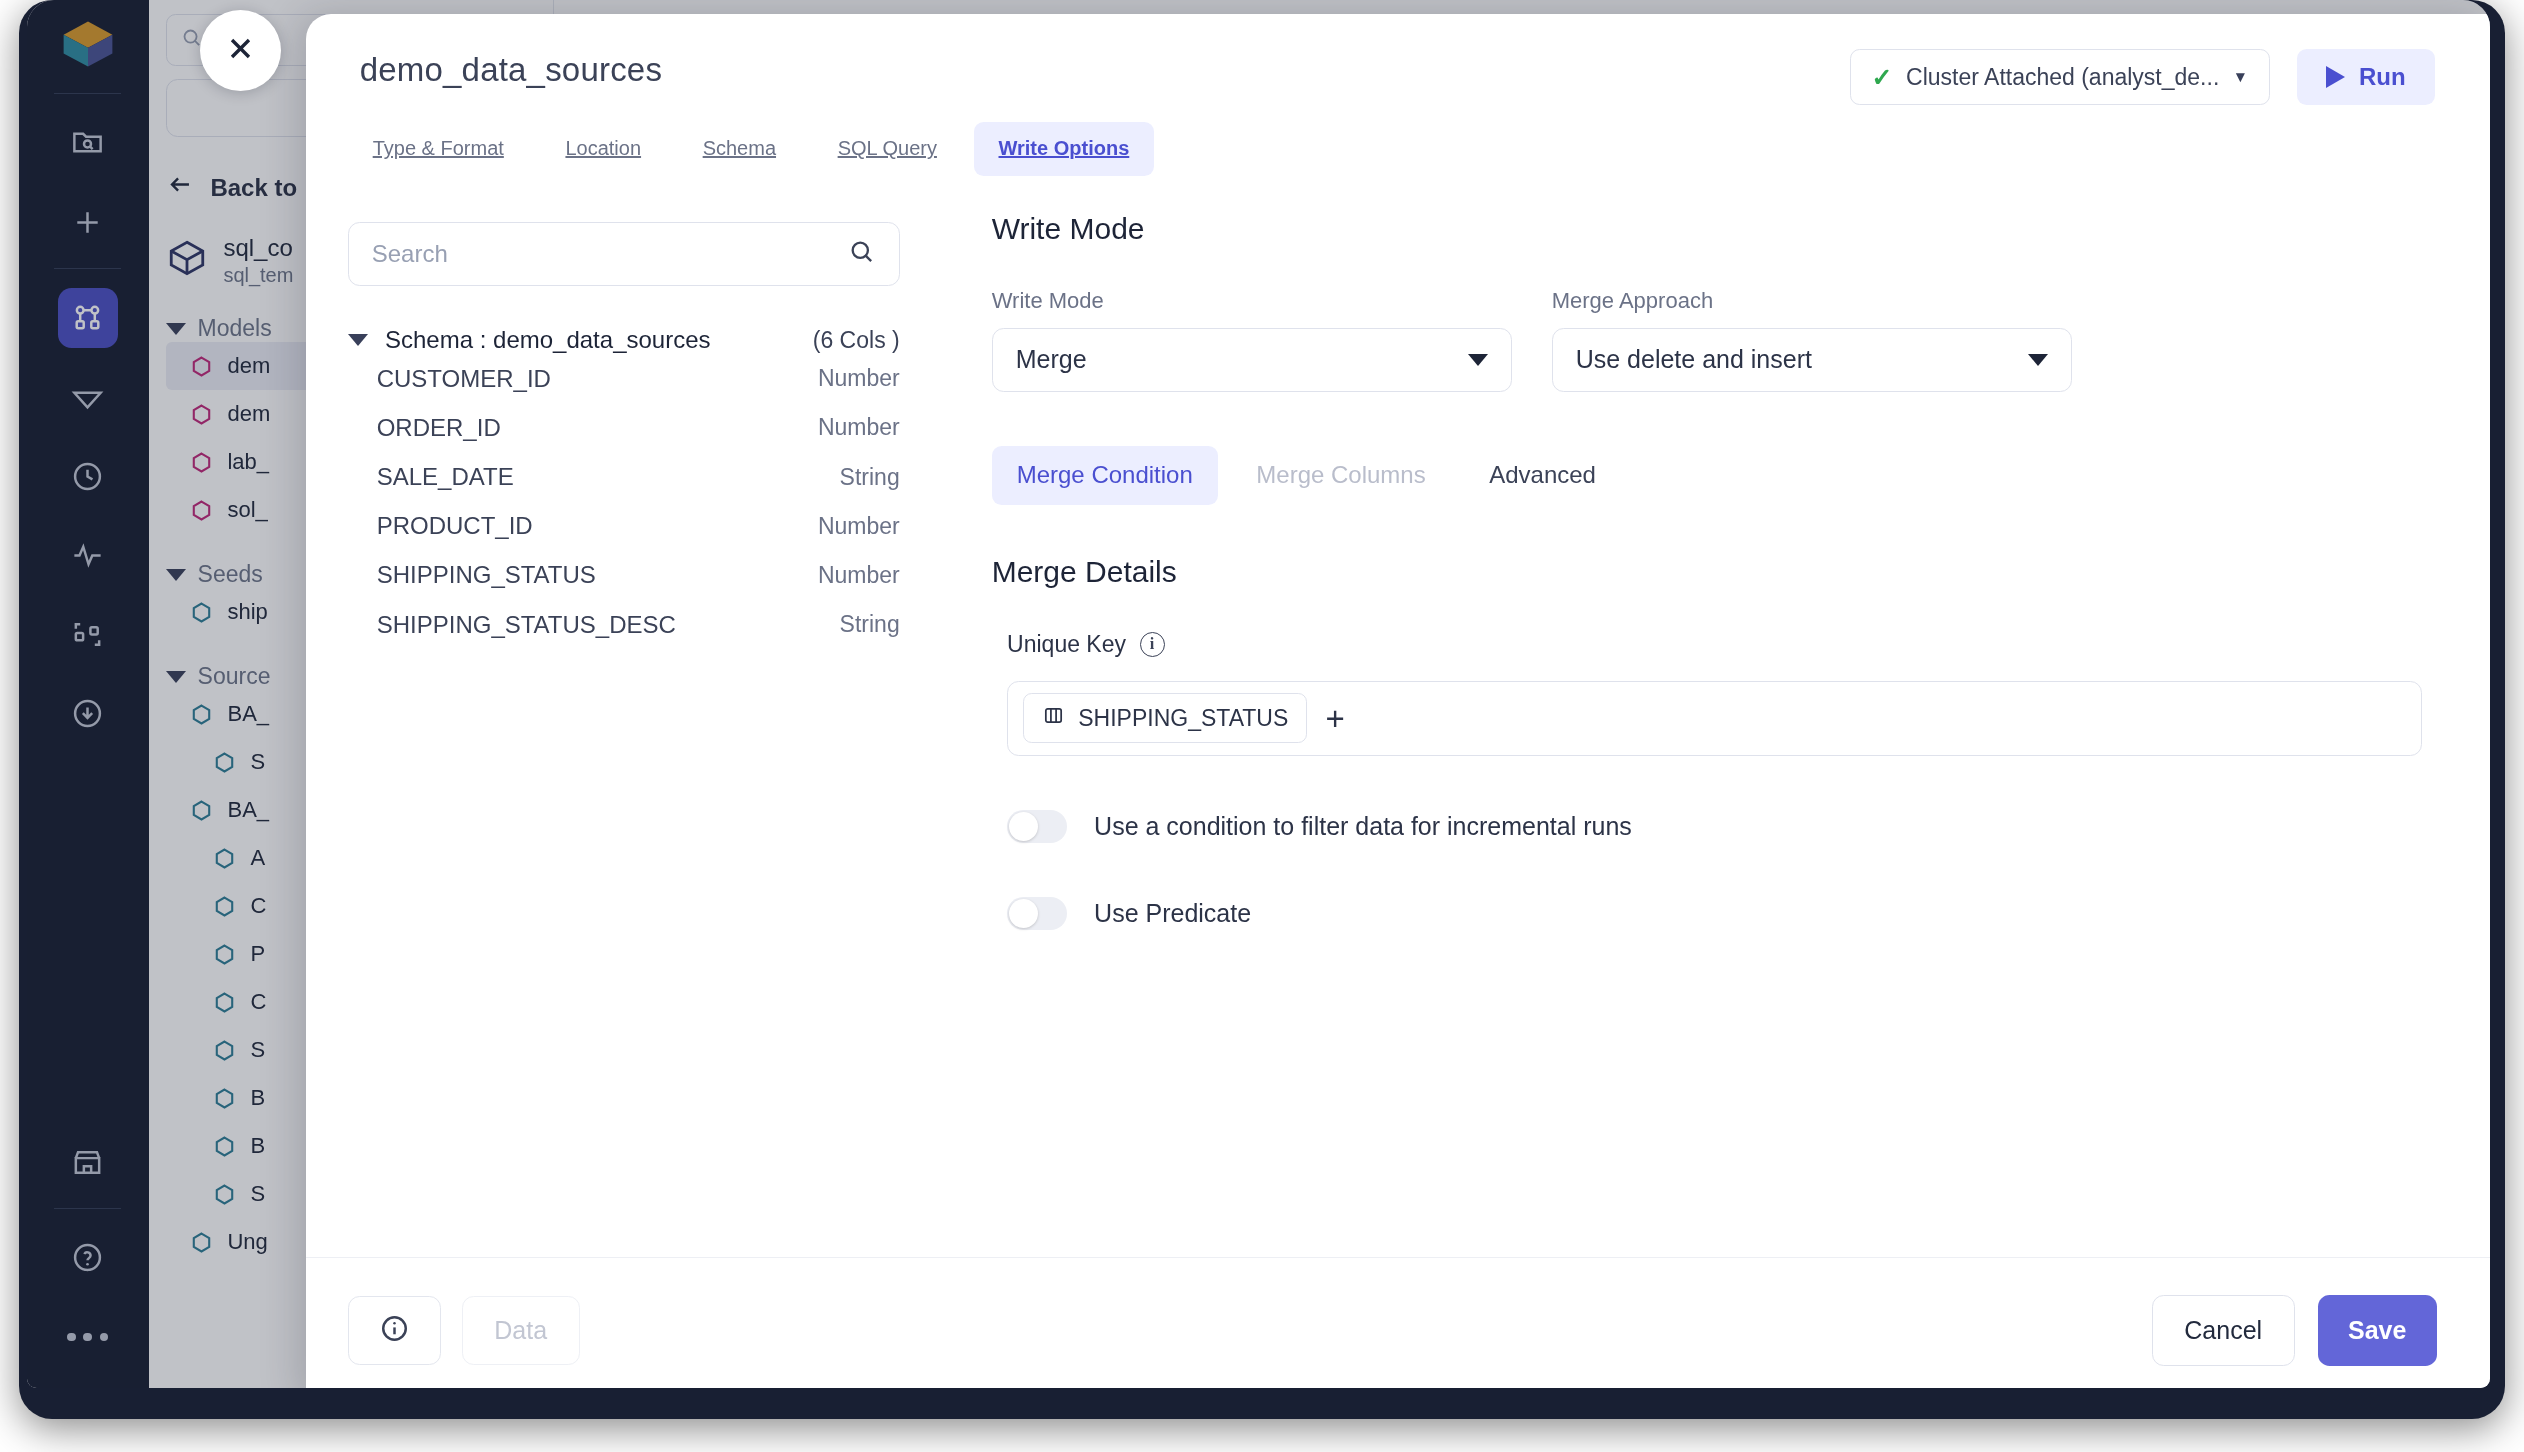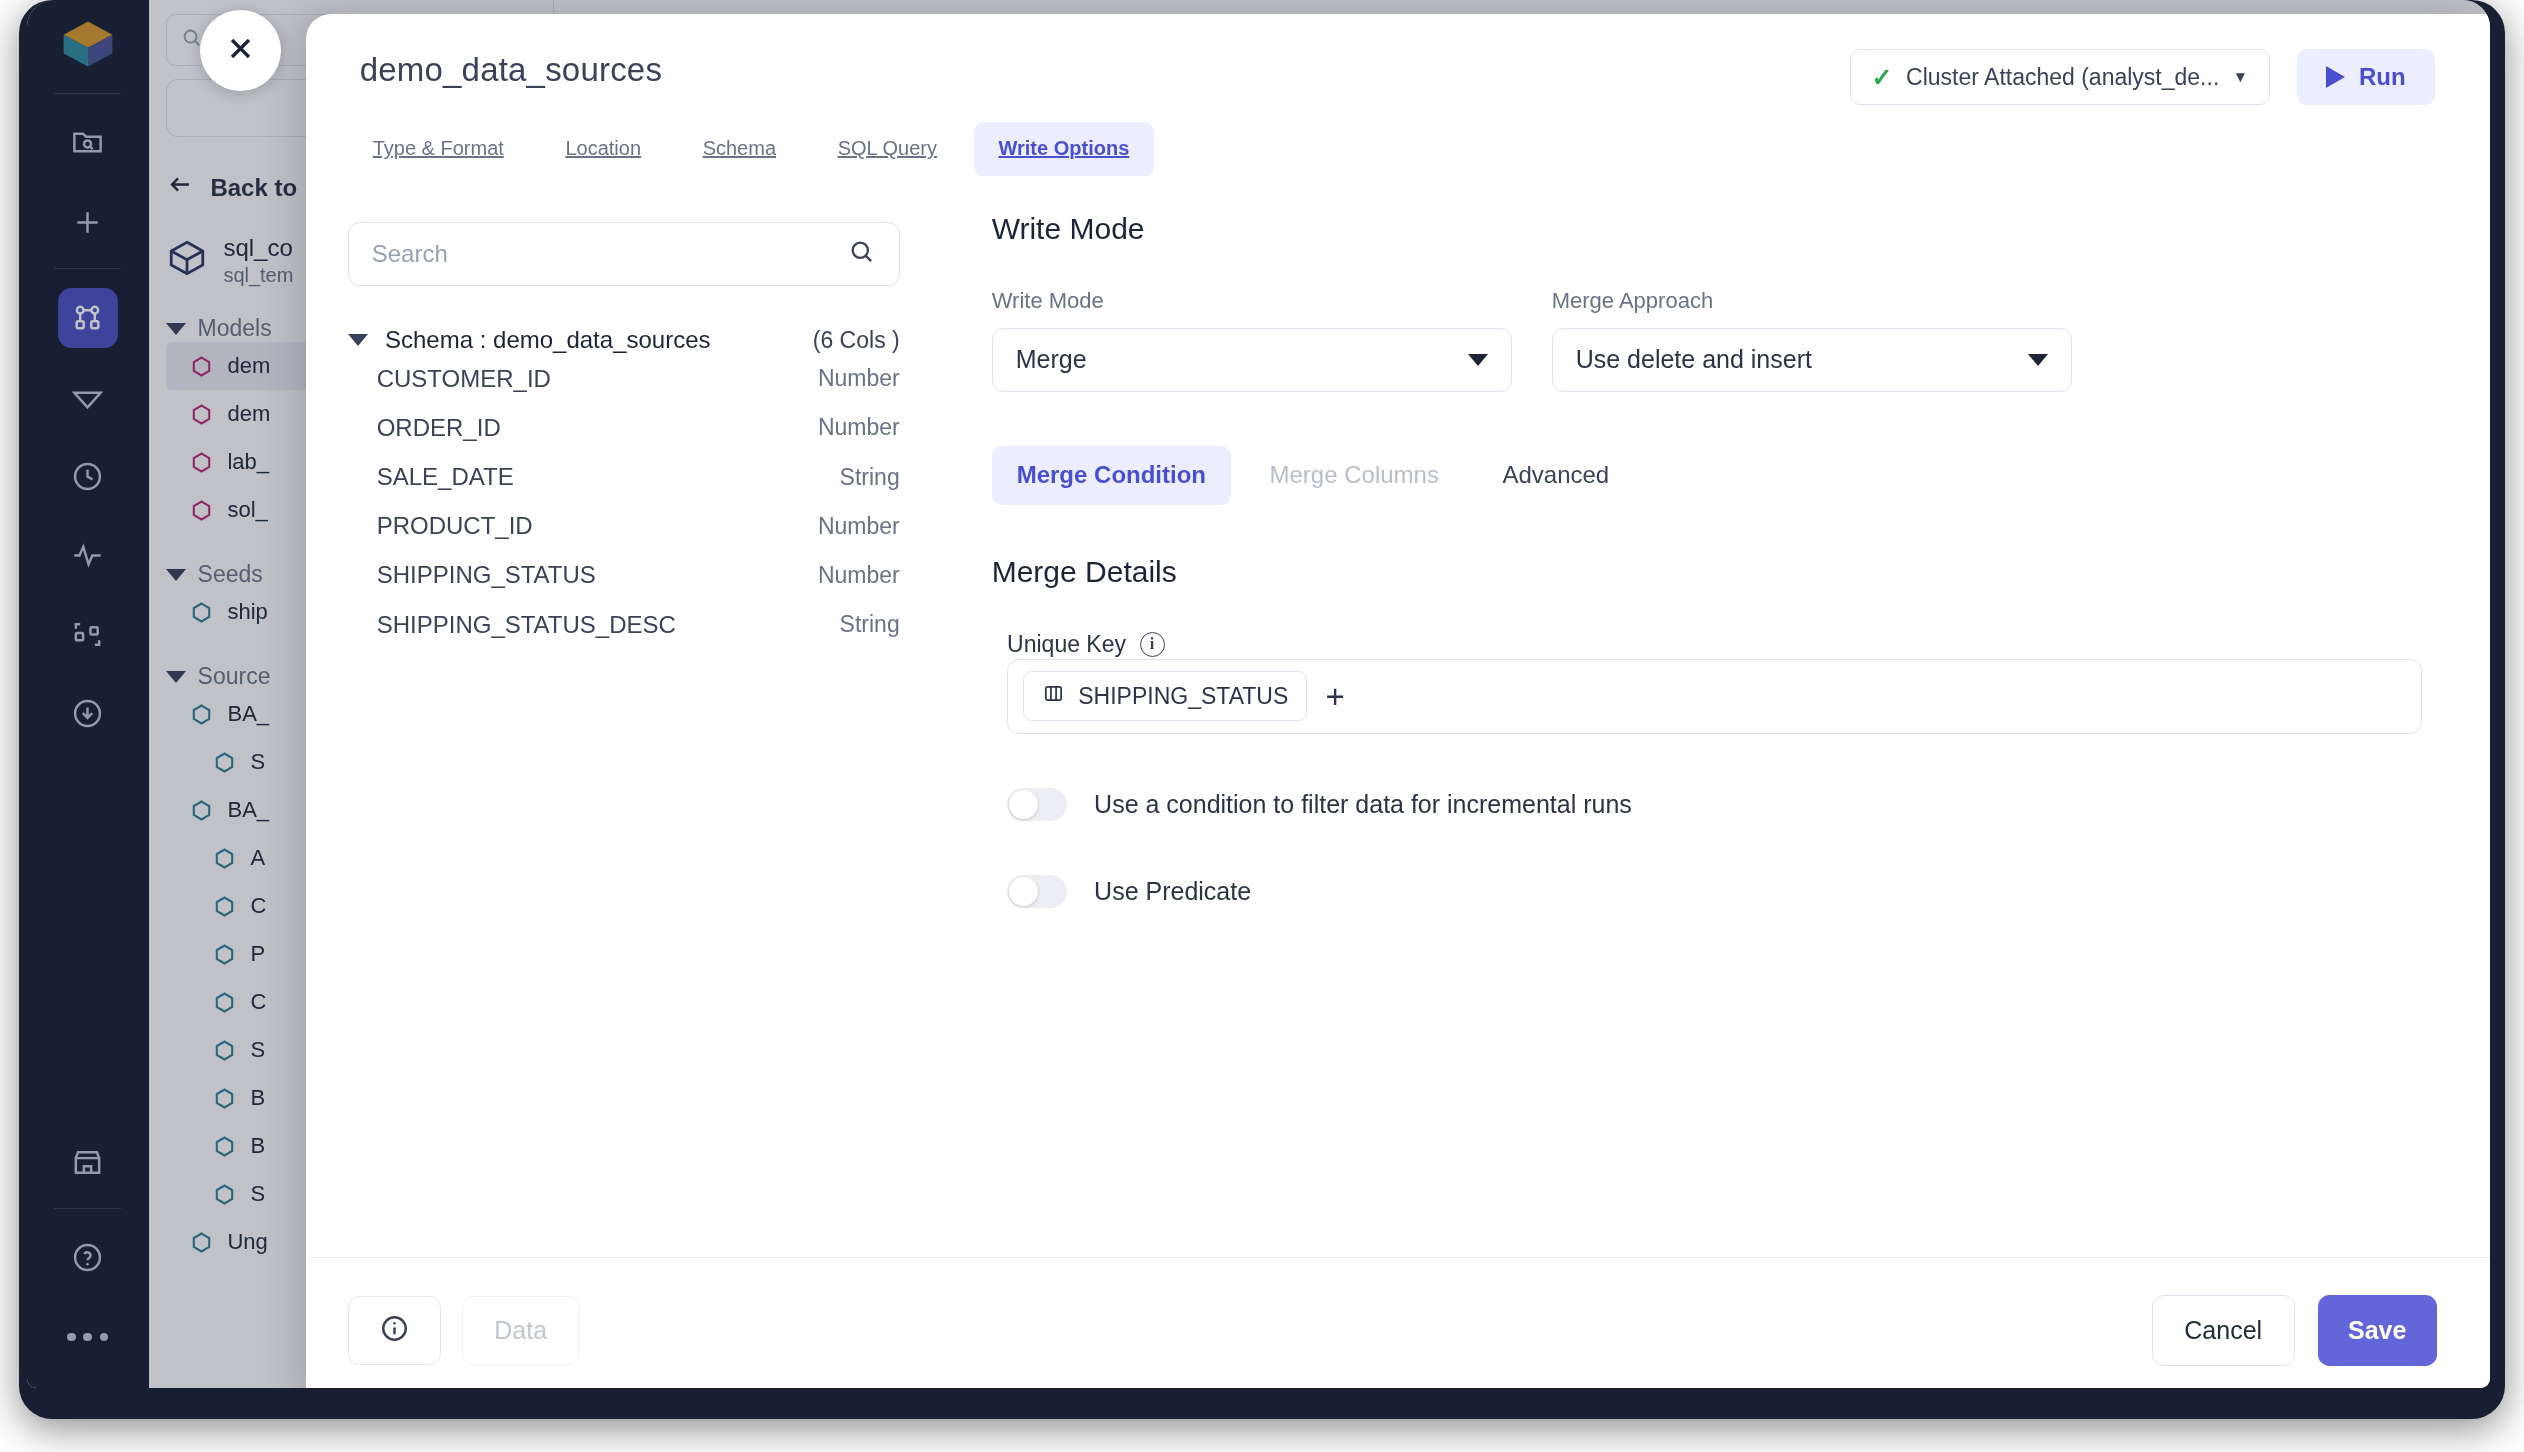--- a/index.html
+++ b/index.html
@@ -236,26 +236,26 @@
   }
   .sel-caret { width: 0; height: 0; border-left: 10.6px solid transparent; border-right: 10.6px solid transparent; border-top: 12.5px solid #1d2437; }
 
   .subtabs { display: flex; gap: 13.5px; margin-top: 54px; }
   .subtab {
     padding: 15.4px 25px;
     border-radius: 9.6px;
     font-size: 24px;
     color: #3b4257;
   }
-  .subtab.active { background: #eceeff; color: #4a4fd0; font-weight: bold; }
+  .subtab.active { background: #eceeff; color: #4a4fd0; font-weight: normal; }
   .subtab.disabled { color: #b9bdcb; }
 
   .merge-details { margin-top: 50px; font-size: 30px; color: #1d2437; }
   .ukey-wrap { margin-top: 42px; padding-left: 15.4px; }
-  .ukey-label { display: flex; align-items: center; gap: 13.5px; font-size: 23px; color: #2c3347; margin-bottom: 1px; }
+  .ukey-label { display: flex; align-items: center; gap: 13.5px; font-size: 23px; color: #2c3347; margin-bottom: 23px; }
   .info-circle {
     width: 25px; height: 25px; border-radius: 50%;
     border: 1.9px solid #3b4257;
     display: inline-flex; align-items: center; justify-content: center;
     font-size: 16.4px; font-weight: bold; color: #3b4257;
     font-family: "Liberation Serif", serif;
   }
   .ukey-box {
     height: 75px;
     border: 1px solid #dfe2ec;

